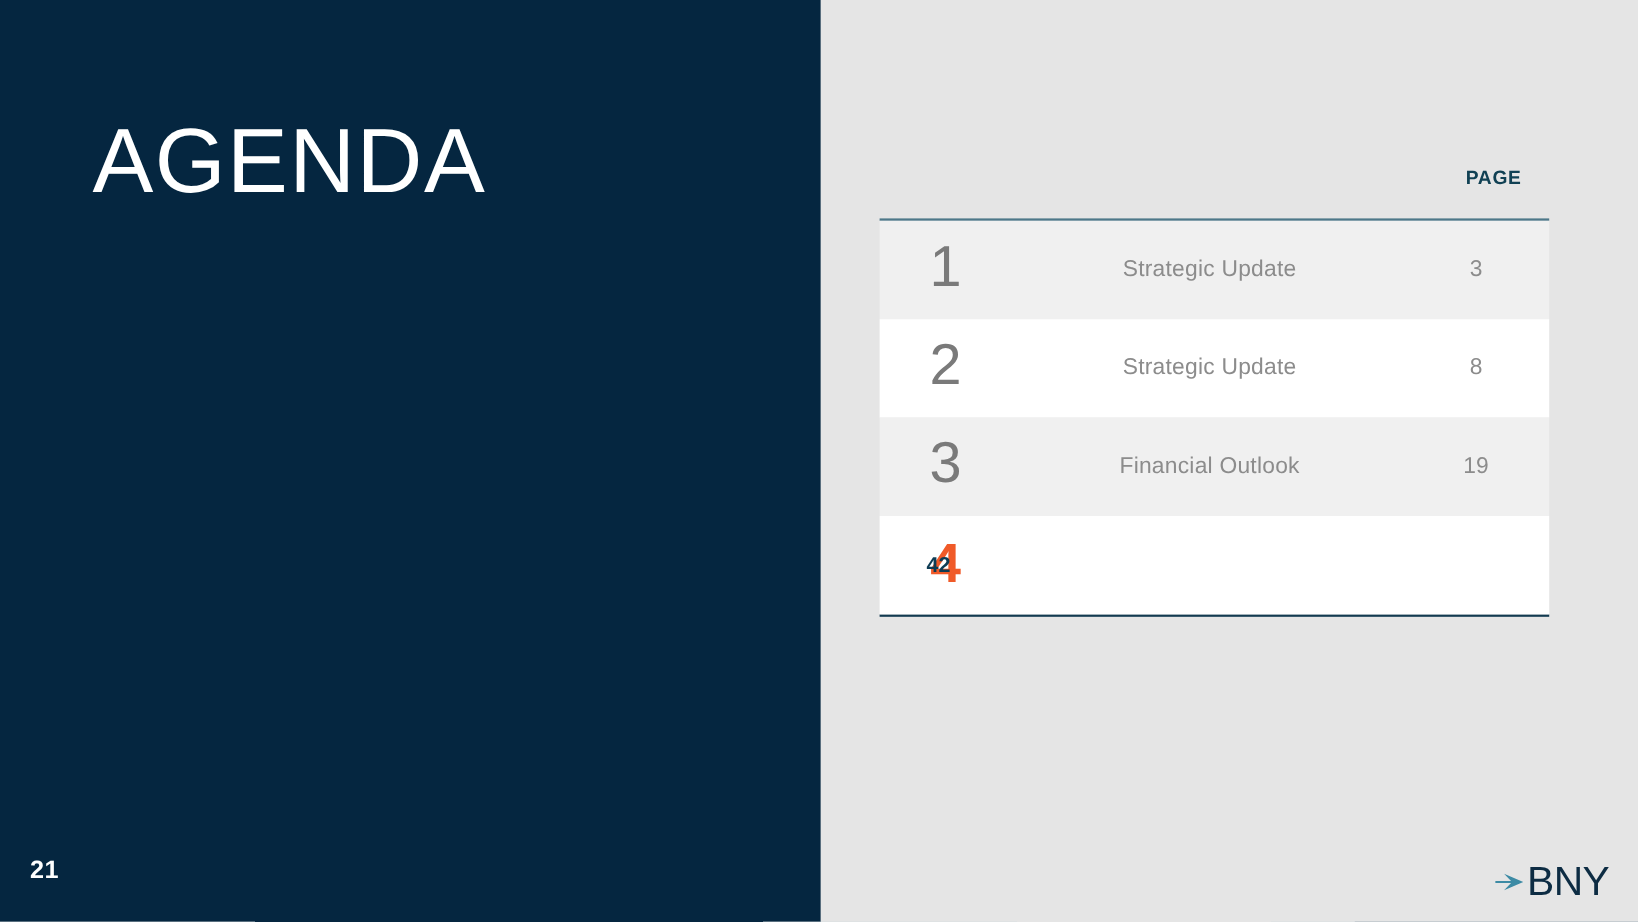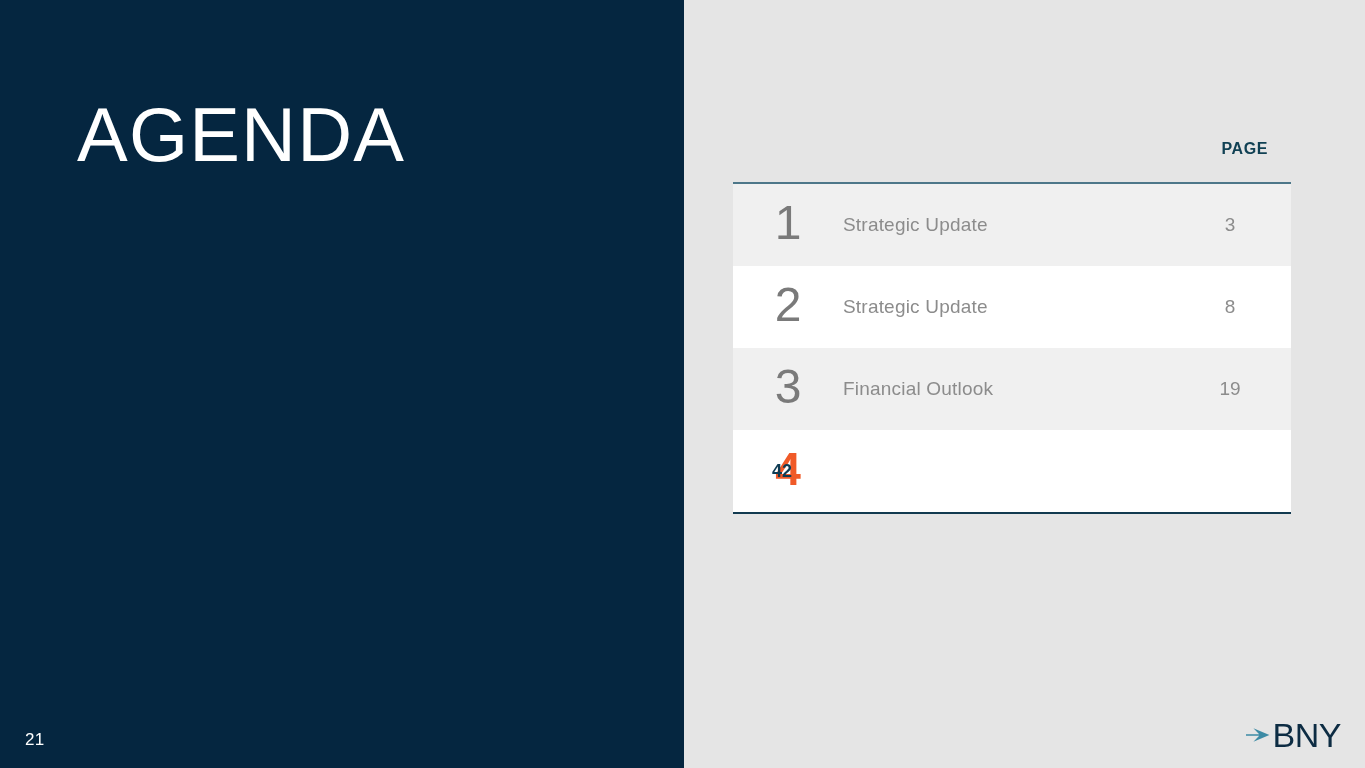--- a/index.html
+++ b/index.html
@@ -40,23 +40,23 @@
     line-height: 78px;
     font-weight: 300;
     letter-spacing: 1.2px;
     color: #ffffff;
     white-space: nowrap;
   }
 
   .page-number {
     position: absolute;
     left: 25px;
-    bottom: 18px;
-    font-size: 17px;
-    font-weight: 400;
+    bottom: 30px;
+    font-size: 21px;
+    font-weight: 700;
     color: #ffffff;
     letter-spacing: 0.3px;
   }
 
   
   .right-panel {
     position: absolute;
     left: 684px;
     top: 0;
     width: 681px;
@@ -116,21 +116,21 @@
     text-align: center;
     font-size: 48px;
     font-weight: 300;
     color: #7a7a7a;
     line-height: 1;
     padding-bottom: 4px;
   }
 
   .col-title {
     flex: 1 1 auto;
-    text-align: left;
+    text-align: center;
     font-size: 19px;
     font-weight: 400;
     color: #8c8c8c;
     letter-spacing: 0.2px;
     padding-right: 118px;
   }
 
   .col-page {
     width: 122px;
     flex: 0 0 122px;

